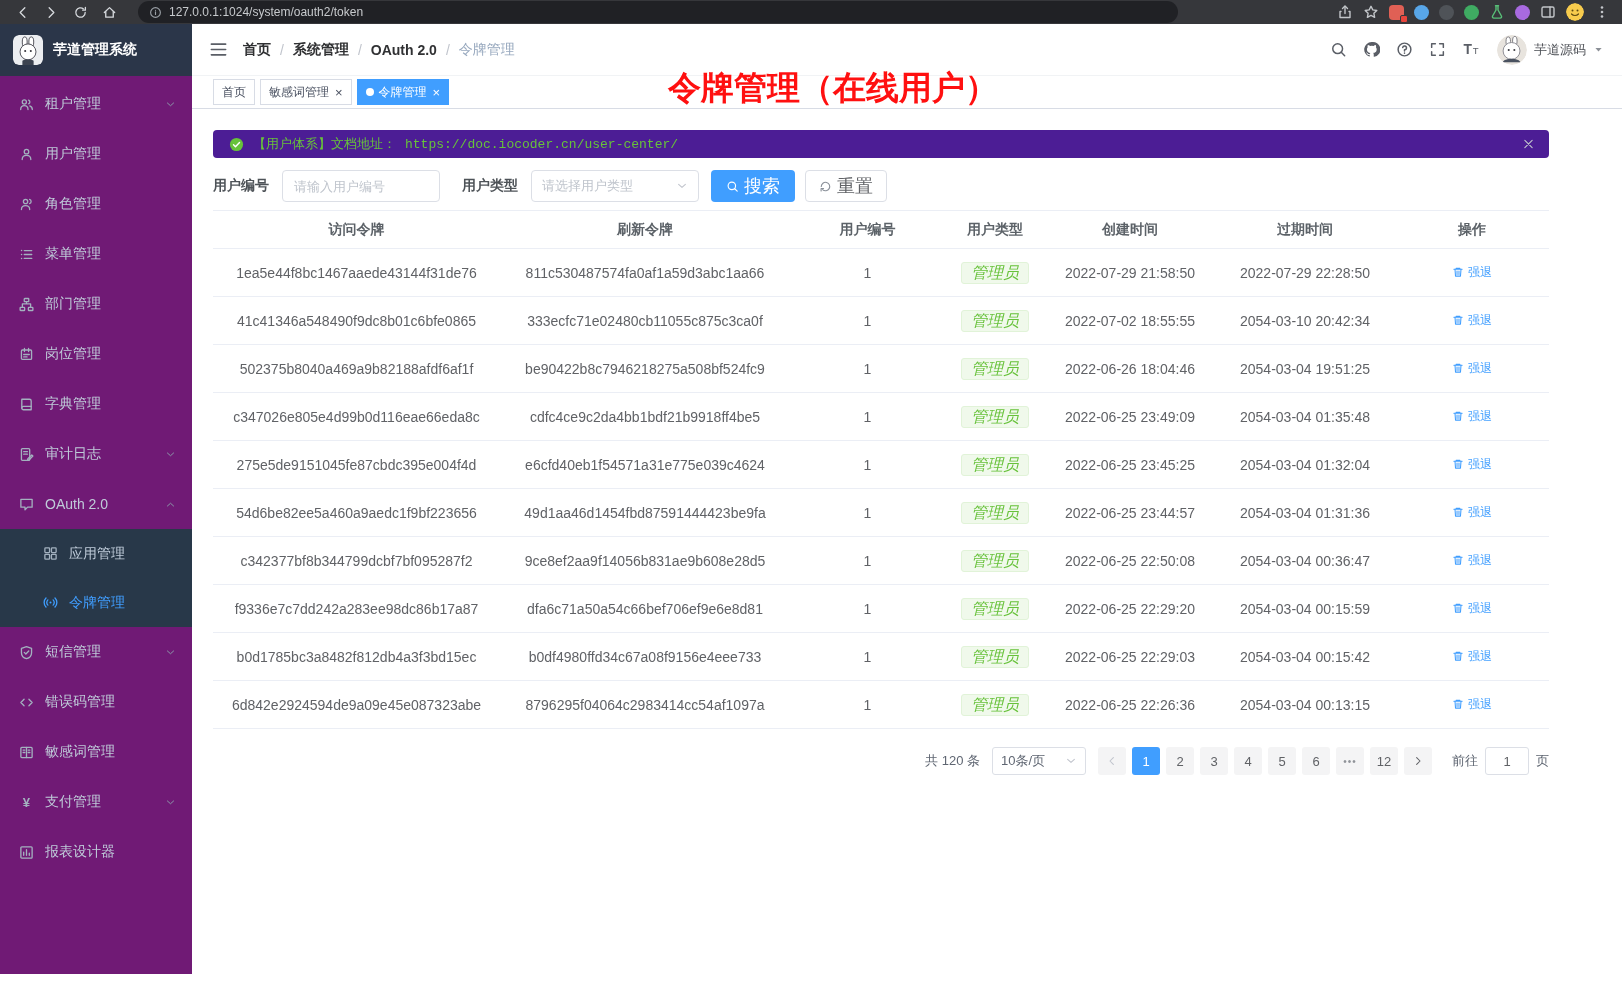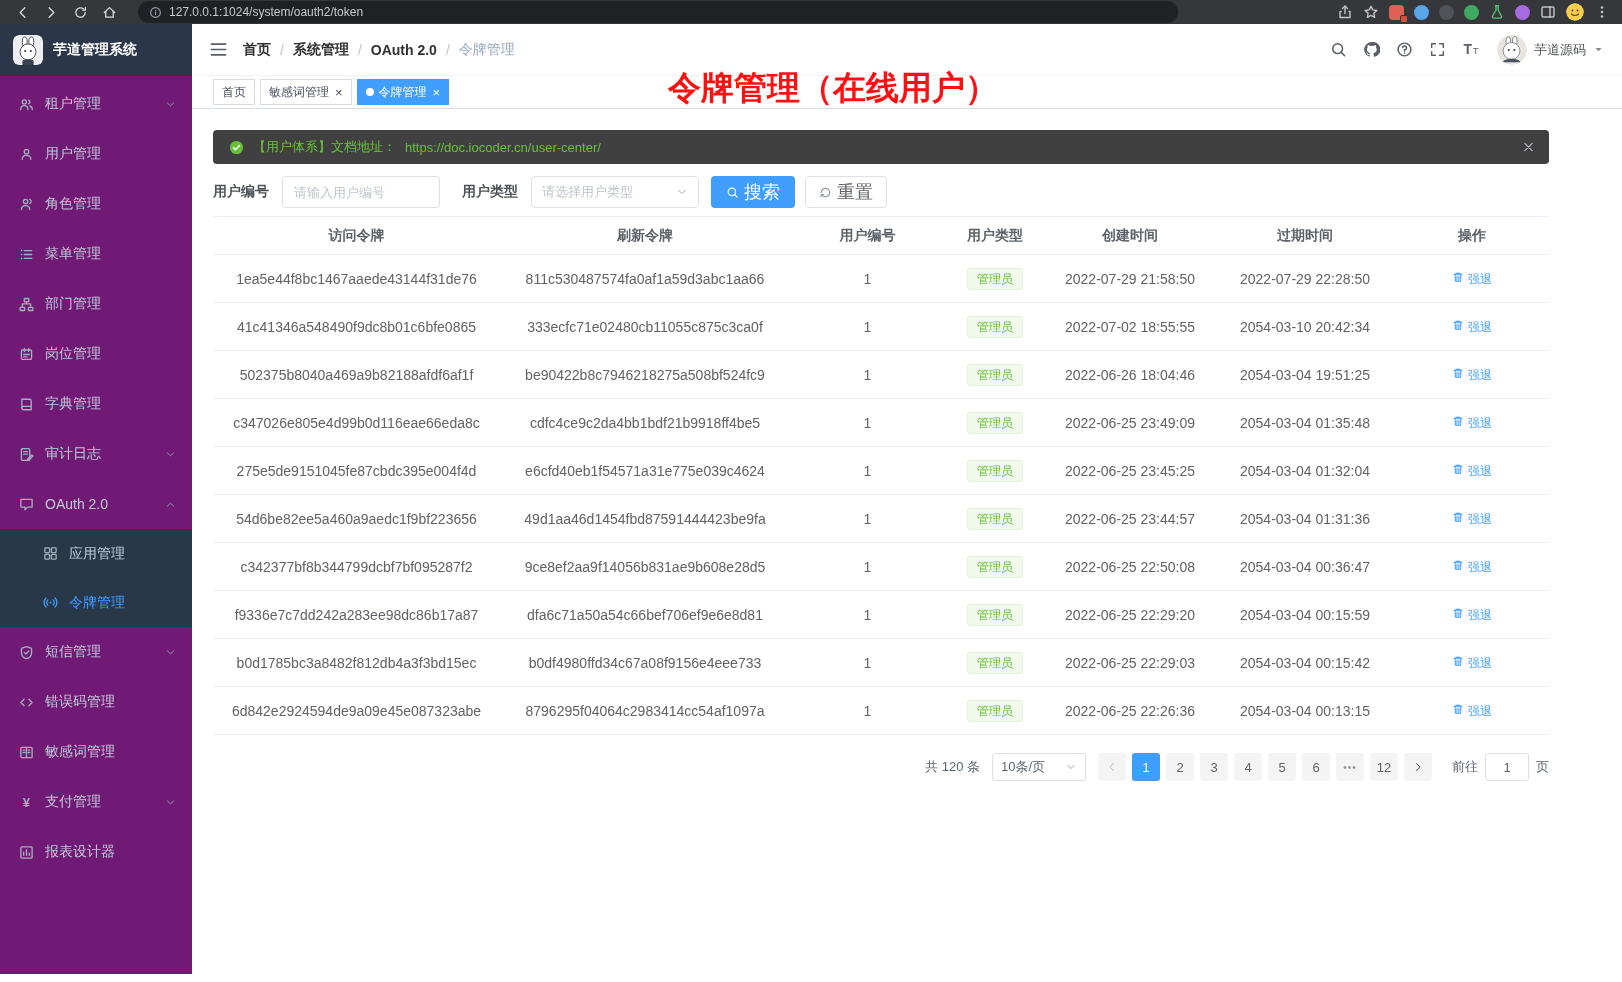--- a/index.html
+++ b/index.html
@@ -55,42 +55,42 @@
 
   
   .tabbar{height:33px;border-bottom:1px solid #d8dce5;display:flex;align-items:center;gap:5px;padding-left:21px;background:#fff;flex-shrink:0;}
   .tag{height:26px;display:inline-flex;align-items:center;gap:5px;border:1px solid #d8dce5;background:#fff;padding:0 8px;font-size:12px;color:#495060;cursor:pointer;}
   .tag.active{background:#409eff;border-color:#409eff;color:#fff;}
   .tag-dot{width:8px;height:8px;border-radius:50%;background:#fff;display:inline-block;}
   .tag-close{font-size:13px;line-height:1;margin-left:1px;cursor:pointer;}
 
   
   .content{flex:1;padding:21px 73px 0 21px;background:#fff;min-width:0;}
-  .alert{height:34px;background:#404040;border-radius:4px;display:flex;align-items:center;gap:9px;padding:0 16px;font-size:13px;color:#67c23a;position:relative;}
+  .alert{height:28px;background:#4c1d95;border-radius:4px;display:flex;align-items:center;gap:9px;padding:0 16px;font-size:13px;color:#67c23a;position:relative;}
   .check-icon{width:15px;height:15px;display:inline-flex;}
-  .alert-link{color:#67c23a;cursor:pointer;}
+  .alert-link{color:#67c23a;cursor:pointer;font-family:Liberation Mono, monospace;}
   .alert-close{position:absolute;right:14px;top:50%;transform:translateY(-50%);width:13px;height:13px;color:#c0c4cc;cursor:pointer;display:inline-flex;}
 
   .filters{display:flex;align-items:center;margin-top:12px;font-size:14px;}
   .f-label{font-weight:700;color:#4e5358;margin-right:13px;white-space:nowrap;}
   .f-input{width:158px;height:32px;border:1px solid #dcdfe6;border-radius:4px;padding:0 11px;font-size:13px;color:#606266;outline:none;margin-right:22px;}
   .f-input::placeholder{color:#bfc4cc;}
   .f-select{width:168px;height:32px;border:1px solid #dcdfe6;border-radius:4px;display:flex;align-items:center;justify-content:space-between;padding:0 10px;font-size:13px;color:#bfc4cc;cursor:pointer;background:#fff;}
   .sel-caret{width:12px;height:12px;color:#c0c4cc;display:inline-flex;}
   .btn{height:32px;border-radius:4px;font-size:18px;display:inline-flex;align-items:center;gap:5px;cursor:pointer;border:none;}
   .btn .bicon{width:13px;height:13px;display:inline-flex;}
   .btn-primary{background:#409eff;color:#fff;padding:0 15px;margin-left:12px;}
   .btn-plain{background:#fff;color:#606266;border:1px solid #dcdfe6;padding:0 13px;margin-left:10px;}
 
   .table-wrap{margin-top:8px;}
   table{width:100%;border-collapse:collapse;table-layout:fixed;}
   th{font-weight:600;color:#5c6268;font-size:14px;height:38px;text-align:center;border-top:1px solid #ebeef5;border-bottom:1px solid #ebeef5;white-space:nowrap;}
   td{height:48px;text-align:center;font-size:14px;color:#606266;border-bottom:1px solid #ebeef5;white-space:nowrap;overflow:hidden;}
-  .badge{display:inline-block;background:#f0f9eb;border:1px solid #e1f3d8;color:#67c23a;font-size:12px;line-height:20px;padding:0 9px;border-radius:3px;}
-  .action-link{color:#409eff;font-size:12px;display:inline-flex;gap:4px;cursor:pointer;}
+  .badge{display:inline-block;background:#f0f9eb;border:1px solid #e1f3d8;color:#67c23a;font-size:16px;line-height:20px;padding:0 9px;border-radius:3px;font-style:italic;}
+  .action-link{color:#409eff;font-size:12px;display:inline-flex;align-items:center;gap:4px;cursor:pointer;}
   .action-link .aicon{width:12px;height:12px;display:inline-flex;}
 
   .pagination{display:flex;align-items:center;justify-content:flex-end;gap:8px;margin-top:18px;font-size:13px;color:#5f6672;}
   .page-total{margin-right:4px;white-space:nowrap;}
   .size-select{width:94px;height:28px;border:1px solid #dcdfe6;border-radius:3px;display:flex;align-items:center;justify-content:space-between;padding:0 8px;color:#5f6672;cursor:pointer;background:#fff;margin-right:4px;}
   .pager{display:flex;align-items:center;gap:6px;}
   .pg{min-width:28px;height:28px;padding:0 4px;border:none;border-radius:3px;background:#f4f4f5;color:#606266;font-size:13px;display:flex;align-items:center;justify-content:center;cursor:pointer;}
   .pg.active{background:#409eff;color:#fff;}
   .pg.prev{color:#c0c4cc;}
   .pg.dots{font-size:10px;letter-spacing:1px;color:#909399;}

